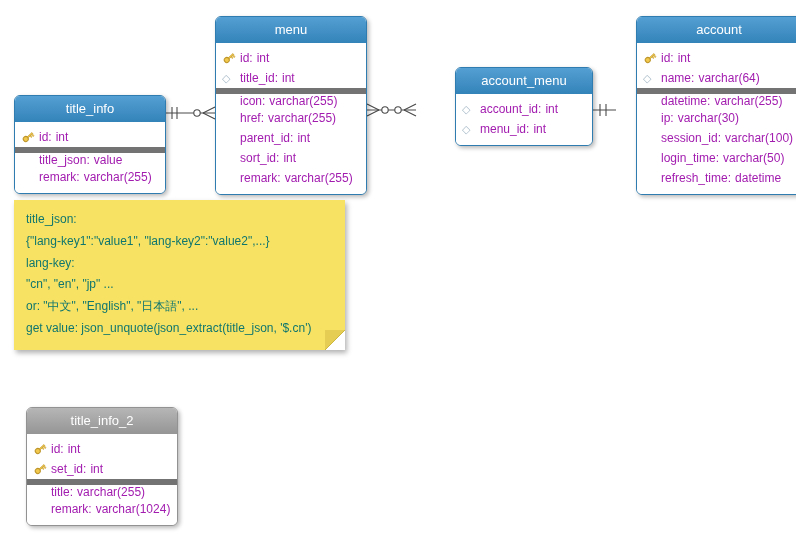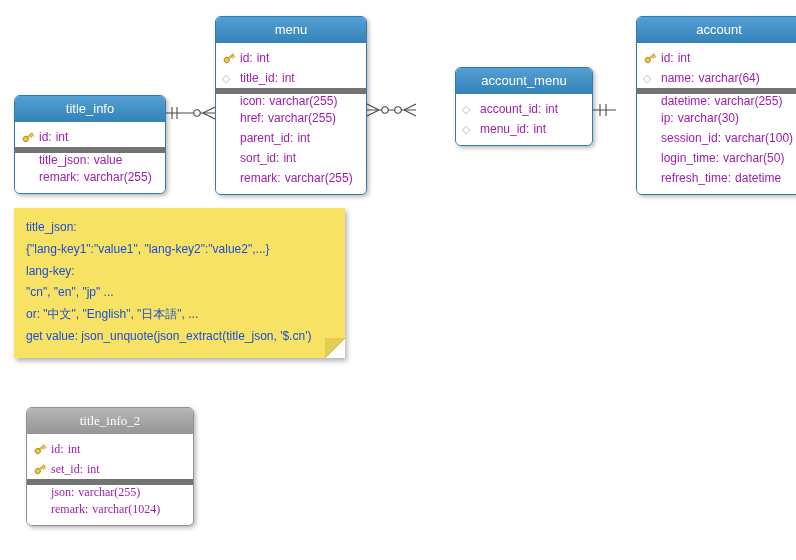--- a/index.html
+++ b/index.html
@@ -20,22 +20,22 @@
   .fname { color:#a21caf; }
   .fname::after { content:":"; }
   .ftype { color:#a21caf; margin-left:4px; }
   .diamond { color:#a6b9c6; font-size:11px; line-height:1; }
   .keysvg { overflow:visible; display:block; }
 
   .table.gray { border-color:#929292; }
   .table.gray .table-header { background:linear-gradient(#b6b6b6,#959595); }
 
   .note { position:absolute; left:14px; top:200px; width:331px; height:150px;
-          background:#f8e263; padding:9px 12px; font-size:12px; color:#1d4ed8;
-          box-shadow:2px 3px 5px rgba(0,0,0,.30);margin-top:8px; }
+          background:#f8e263; padding:9px 12px; font-size:12px; color:#0f766e;
+          box-shadow:2px 3px 5px rgba(0,0,0,.30); }
   .note-line { display:block; line-height:21.8px; }
   .note-fold { position:absolute; right:0; bottom:0; display:block; }
 
   svg.connectors { position:absolute; left:0; top:0; pointer-events:none; }
 </style>
 </head>
 <body>
 
 <div class="canvas">
 
@@ -236,21 +236,21 @@
     <span class="note-line">"cn", "en", "jp" ...</span>
     <span class="note-line">or: "中文", "English", "日本語", ...</span>
     <span class="note-line">get value: json_unquote(json_extract(title_json, '$.cn')</span>
     <svg class="note-fold" width="20" height="20">
       <polygon points="0,20 20,0 20,20" fill="#ffffff"></polygon>
       <polygon points="0,20 20,0 0,0" fill="#e4cd52"></polygon>
       <line x1="0" y1="20" x2="20" y2="0" stroke="#cdb73f" stroke-width="1"></line>
     </svg>
   </div>
 
-  <div class="table gray" style="left:26px;top:407px;width:168px;font-family:Liberation Serif, serif;">
+  <div class="table gray" style="left:26px;top:407px;width:152px;">
     <div class="table-header">
       <span>title_info_2</span>
     </div>
     <div class="table-body">
       <div class="row">
         <span class="ficon">
           <svg class="keysvg" width="14" height="14" viewBox="0 0 14 14">
               <g transform="rotate(-42 7 7)">
                 <circle cx="4" cy="7" r="2.5" fill="#f2c94c" stroke="#bd9427" stroke-width="1"></circle>
                 <rect x="6.3" y="6.3" width="6.6" height="1.4" fill="#f2c94c" stroke="#bd9427" stroke-width="0.6"></rect>
@@ -271,21 +271,21 @@
                 <rect x="9" y="7.7" width="1.2" height="1.9" fill="#f2c94c" stroke="#bd9427" stroke-width="0.5"></rect>
                 <rect x="11.2" y="7.7" width="1.2" height="2.4" fill="#f2c94c" stroke="#bd9427" stroke-width="0.5"></rect>
               </g>
             </svg>
         </span>
         <span class="fname">set_id</span>
         <span class="ftype">int</span>
       </div>
       <div class="row sep">
         <span class="ficon"></span>
-        <span class="fname">json</span>
+        <span class="fname">title</span>
         <span class="ftype">varchar(255)</span>
       </div>
       <div class="row">
         <span class="ficon"></span>
         <span class="fname">remark</span>
         <span class="ftype">varchar(1024)</span>
       </div>
     </div>
   </div>
 

